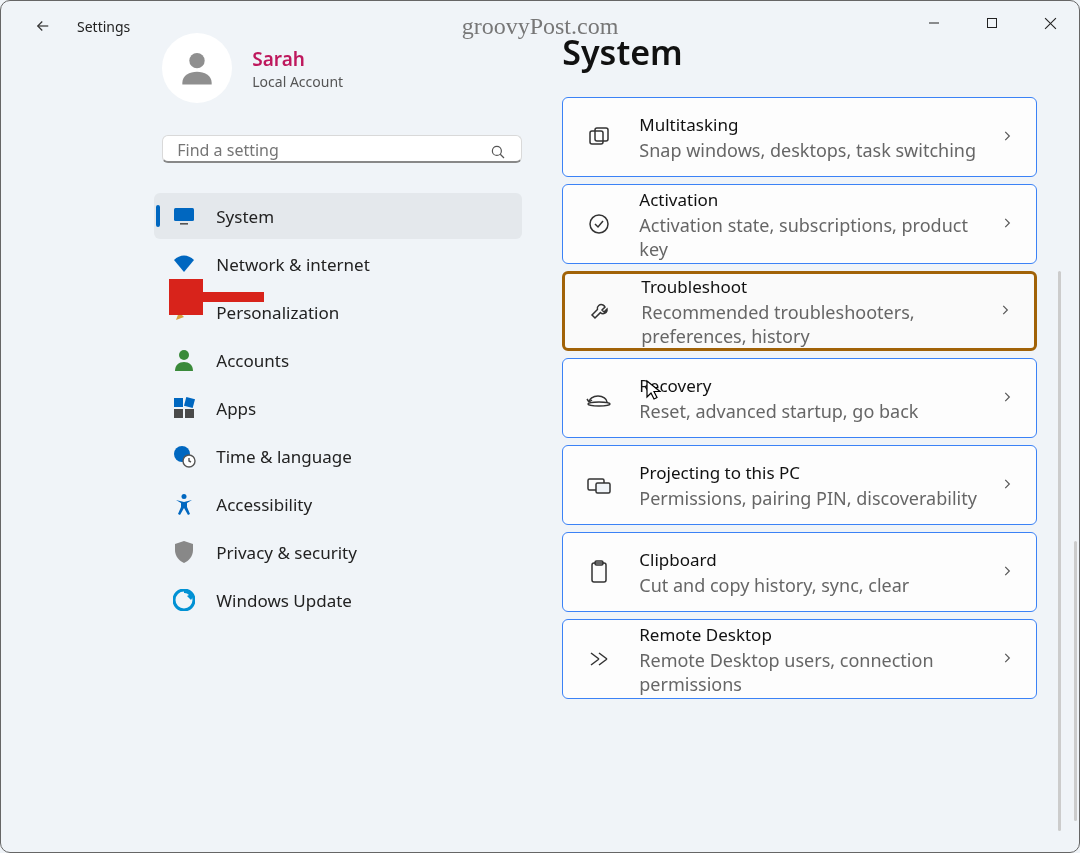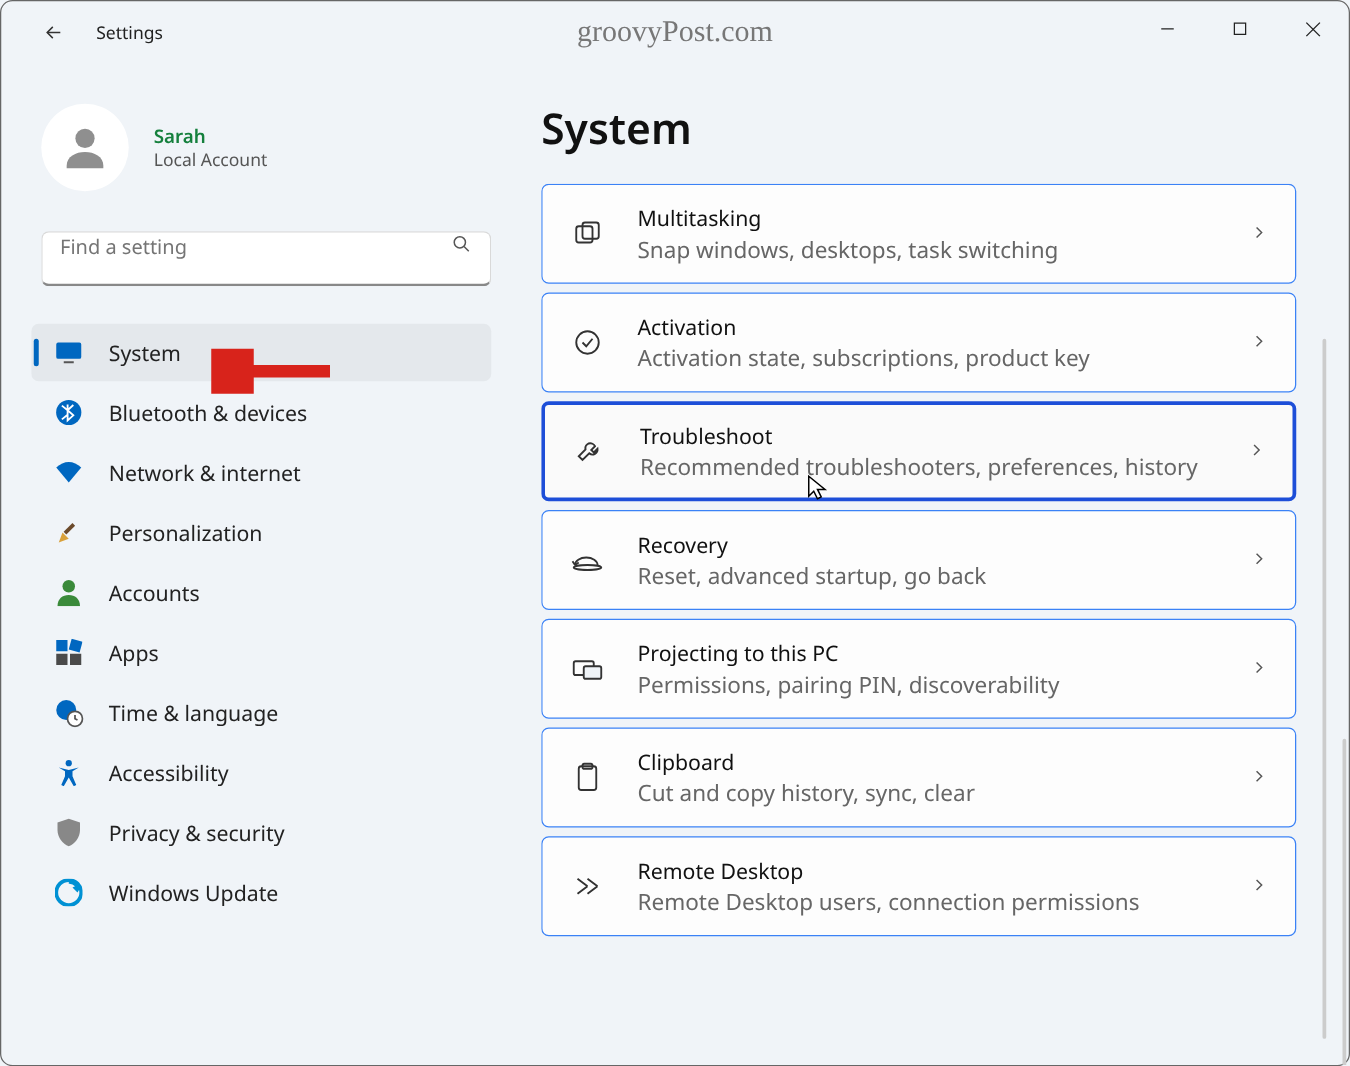--- a/index.html
+++ b/index.html
@@ -1,50 +1,50 @@
 <!DOCTYPE html>
 <html><head>
 <meta charset="utf-8">
 <style>
 * { box-sizing: border-box; margin: 0; padding: 0; font-family: "Segoe UI", "Segoe UI Variable", system-ui, sans-serif; }
 body { background: #f0f4f8; width: 1080px; height: 853px; overflow: hidden; position: relative; }
-.window { width: 1080px; height: 853px; background: #f0f4f8; border: 1px solid #666; border-radius: 10px; display: flex; flex-direction: column; position: relative; }
+.window { width: 1080px; height: 853px; background: #f0f4f8; border: 1px solid #666; border-radius: 10px; display: flex; flex-direction: row; position: relative; }
 .titlebar { height: 50px; display: flex; align-items: center; padding: 0 0 0 28px; }
 .back-btn { width: 28px; height: 28px; display:flex; align-items:center; justify-content:center; color:#333; }
 .title { font-size: 14px; color: #222; margin-left: 20px; }
 .watermark { position:absolute; left: 50%; transform: translateX(-50%); font-family: Georgia, serif; font-size: 24px; color: #777; }
 .win-controls { position: absolute; right: 0; top: 0; display: flex; }
 .win-controls div { width: 58px; height: 44px; display:flex; align-items:center; justify-content:center; color:#222; }
 .body { flex:1; display:flex; overflow:hidden; }
 .sidebar { width: 410px; padding: 28px 10px 0 24px; display:flex; flex-direction:column; overflow:hidden; }
 .profile { display:flex; align-items:center; gap:20px; padding: 4px 8px 24px 8px; }
 .avatar { width: 70px; height:70px; border-radius:50%; background:#fff; display:flex; align-items:center; justify-content:center; }
 .avatar svg { width:44px; height:44px; fill:#8f8f8f; }
-.profile-name { font-weight:600; font-size:15px; color:#15803d; }
+.profile-name { font-weight:600; font-size:19px; color:#be185d; }
 .profile-sub { font-size:14px; color:#555; }
-.searchbox { margin: 8px 8px 28px 8px; background:#fff; border:1px solid #d9d9d9; border-bottom: 2px solid #888; border-radius:6px; height:44px; display:flex; align-items:flex-start; padding:0 14px; }
+.searchbox { margin: 8px 8px 28px 8px; background:#fff; border:1px solid #d9d9d9; border-bottom: 2px solid #888; border-radius:6px; height:28px; display:flex; align-items:flex-end; padding:0 14px; }
 .searchbox input { flex:1; border:none; outline:none; font-size:16px; background:transparent; }
 .nav { flex:1; overflow-y:auto; position:relative; }
 .nav-list { list-style:none; padding-right: 8px; }
 .nav-item { display:flex; align-items:center; gap:20px; height:46px; padding:0 12px 0 18px; border-radius:6px; cursor:pointer; margin:2px 0; position:relative; }
 .nav-item.active { background: #e4e8ec; }
 .nav-item.active::before { content:""; position:absolute; left:2px; top:12px; bottom:12px; width:4px; background:#0067c0; border-radius:3px; }
 .nav-icon { width:24px; height:24px; display:flex; align-items:center; justify-content:center; }
 .nav-label { font-size:17px; color:#222; }
 .nav-scrollbar { position:absolute; right:18px; top:270px; width:3px; height:560px; background: #ccc; border-radius:2px; }
 .content { flex:1; padding: 28px 32px 0 22px; overflow:hidden; position:relative; }
 .page-title { font-size:34px; font-weight:600; color:#111; margin-bottom:22px; }
 .cards { display:flex; flex-direction:column; gap:7px; overflow-y:auto; height: 720px; padding-right: 10px; }
 .card { background:#fdfdfd; border:1px solid #3b82f6; border-radius:6px; height:80px; display:flex; align-items:center; padding:0 22px; cursor:pointer; position:relative; }
 .card-icon { width:28px; height:28px; display:flex; align-items:center; justify-content:center; color:#333; margin-right:26px; }
 .card-text { flex:1; }
 .card-title { font-size:17px; color:#111; font-weight:400; }
 .card-sub { font-size:18px; color:#666; margin-top:2px; }
 .card-chevron { color:#555; }
-.card.highlight { border:3px solid #1d4ed8; background:#fafafa; }
+.card.highlight { border:3px solid #a16207; background:#fafafa; }
 .arrow-annotation { position:absolute; left:168px; top:278px; pointer-events:none; }
 .cursor-annotation { position:absolute; left:644px; top:378px; pointer-events:none; }
 .content-scrollbar { position:absolute; right:2px; top:540px; width:3px; height:280px; background: #ccc; border-radius:2px; }
 </style>
 </head>
 <body>
 
 <div class="window">
 
   <div class="titlebar">
@@ -107,29 +107,20 @@
           <li class="nav-item active">
             <span class="nav-icon">
                 <svg width="24" height="20" viewBox="0 0 24 20">
                   <rect x="2" y="2" width="20" height="13" rx="1.5" fill="#0067c0"></rect>
                   <rect x="8" y="17" width="8" height="1.6" fill="#555"></rect>
                 </svg>
               </span>
             <span class="nav-label">System</span>
           </li>
 
-          <li class="nav-item">
-            <span class="nav-icon">
-                <svg width="22" height="22" viewBox="0 0 24 24">
-                  <circle cx="12" cy="12" r="11" fill="#0067c0"></circle>
-                  <path d="M11 5v14l5-4.5L11 10l5-4.5L11 10 6 6m0 12 5-4" stroke="#fff" stroke-width="1.6" fill="none"></path>
-                </svg>
-              </span>
-            <span class="nav-label">Bluetooth &amp; devices</span>
-          </li>
 
           <li class="nav-item">
             <span class="nav-icon">
                 <svg width="24" height="20" viewBox="0 0 24 20">
                   <path d="M2 6c6-6 14-6 20 0l-10 12z" fill="#0067c0"></path>
                 </svg>
               </span>
             <span class="nav-label">Network &amp; internet</span>
           </li>
 

